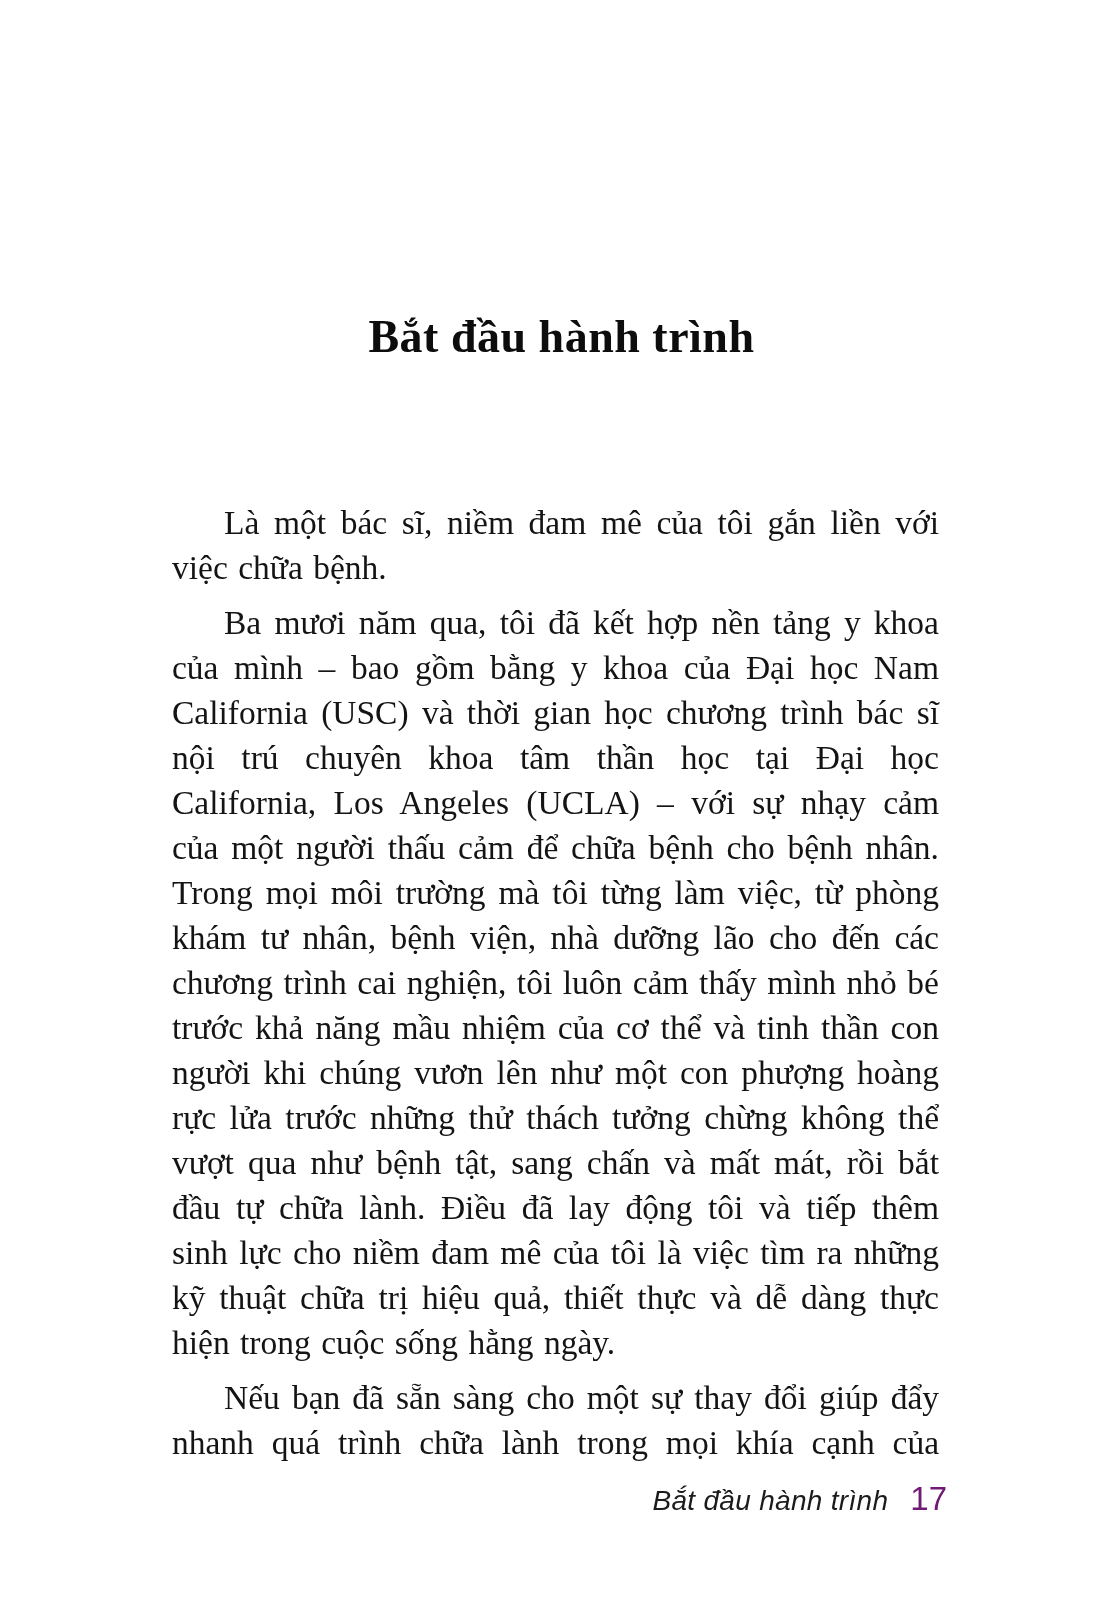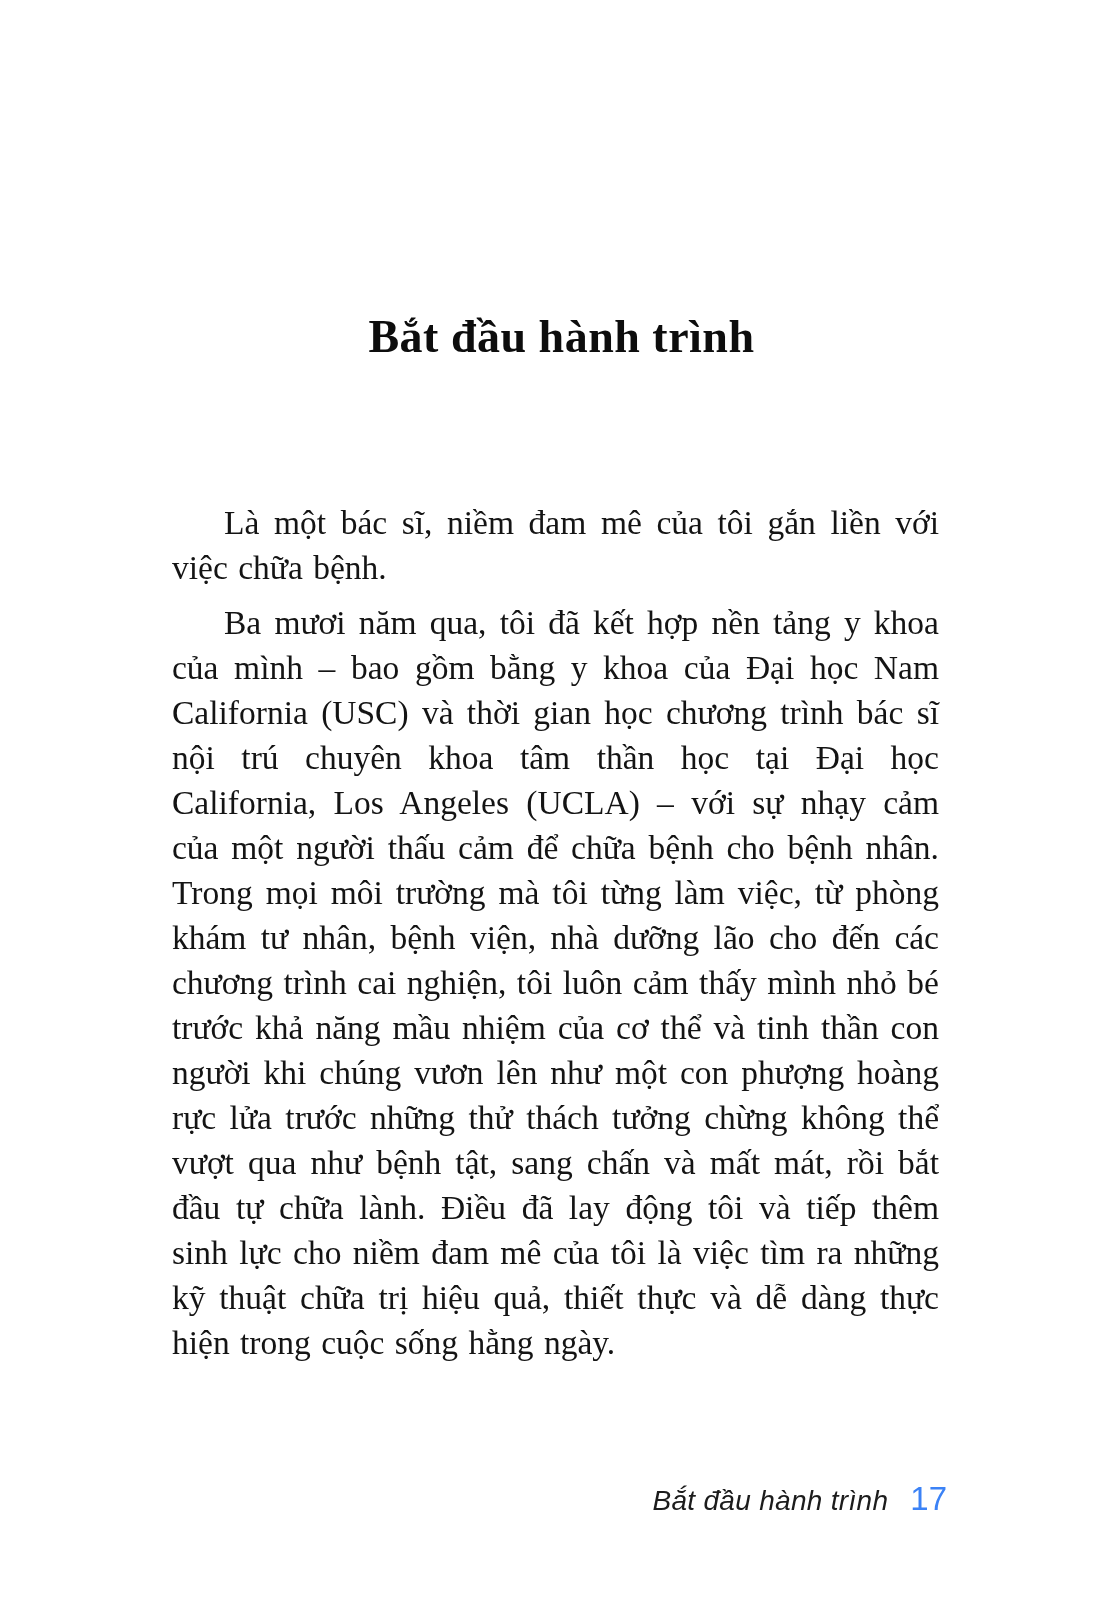--- a/index.html
+++ b/index.html
@@ -69,33 +69,34 @@
 
   .running-head {
     font-style: italic;
     font-size: 28px;
     letter-spacing: 0.3px;
   }
 
   .page-number {
     font-style: normal;
     font-size: 33px;
-    color: #3b82f6;
+    color: #701a75;
   }
 </style>
 </head>
 <body>
 
 <div class="page">
 
   <h1 class="chapter-title">Bắt đầu hành trình</h1>
 
   <div class="body-text">
     <p>Là một bác sĩ, niềm đam mê của tôi gắn liền với việc chữa bệnh.</p>
     <p>Ba mươi năm qua, tôi đã kết hợp nền tảng y khoa của mình – bao gồm bằng y khoa của Đại học Nam California (USC) và thời gian học chương trình bác sĩ nội trú chuyên khoa tâm thần học tại Đại học California, Los Angeles (UCLA) – với sự nhạy cảm của một người thấu cảm để chữa bệnh cho bệnh nhân. Trong mọi môi trường mà tôi từng làm việc, từ phòng khám tư nhân, bệnh viện, nhà dưỡng lão cho đến các chương trình cai nghiện, tôi luôn cảm thấy mình nhỏ bé trước khả năng mầu nhiệm của cơ thể và tinh thần con người khi chúng vươn lên như một con phượng hoàng rực lửa trước những thử thách tưởng chừng không thể vượt qua như bệnh tật, sang chấn và mất mát, rồi bắt đầu tự chữa lành. Điều đã lay động tôi và tiếp thêm sinh lực cho niềm đam mê của tôi là việc tìm ra những kỹ thuật chữa trị hiệu quả, thiết thực và dễ dàng thực hiện trong cuộc sống hằng ngày.</p>
+    <p class="stretch-last">Nếu bạn đã sẵn sàng cho một sự thay đổi giúp đẩy nhanh quá trình chữa lành trong mọi khía cạnh của</p>
   </div>
 
   <div class="page-footer">
     <span class="running-head">Bắt đầu hành trình</span>
     <span class="page-number">17</span>
   </div>
 
 </div>
 
 </body></html>

